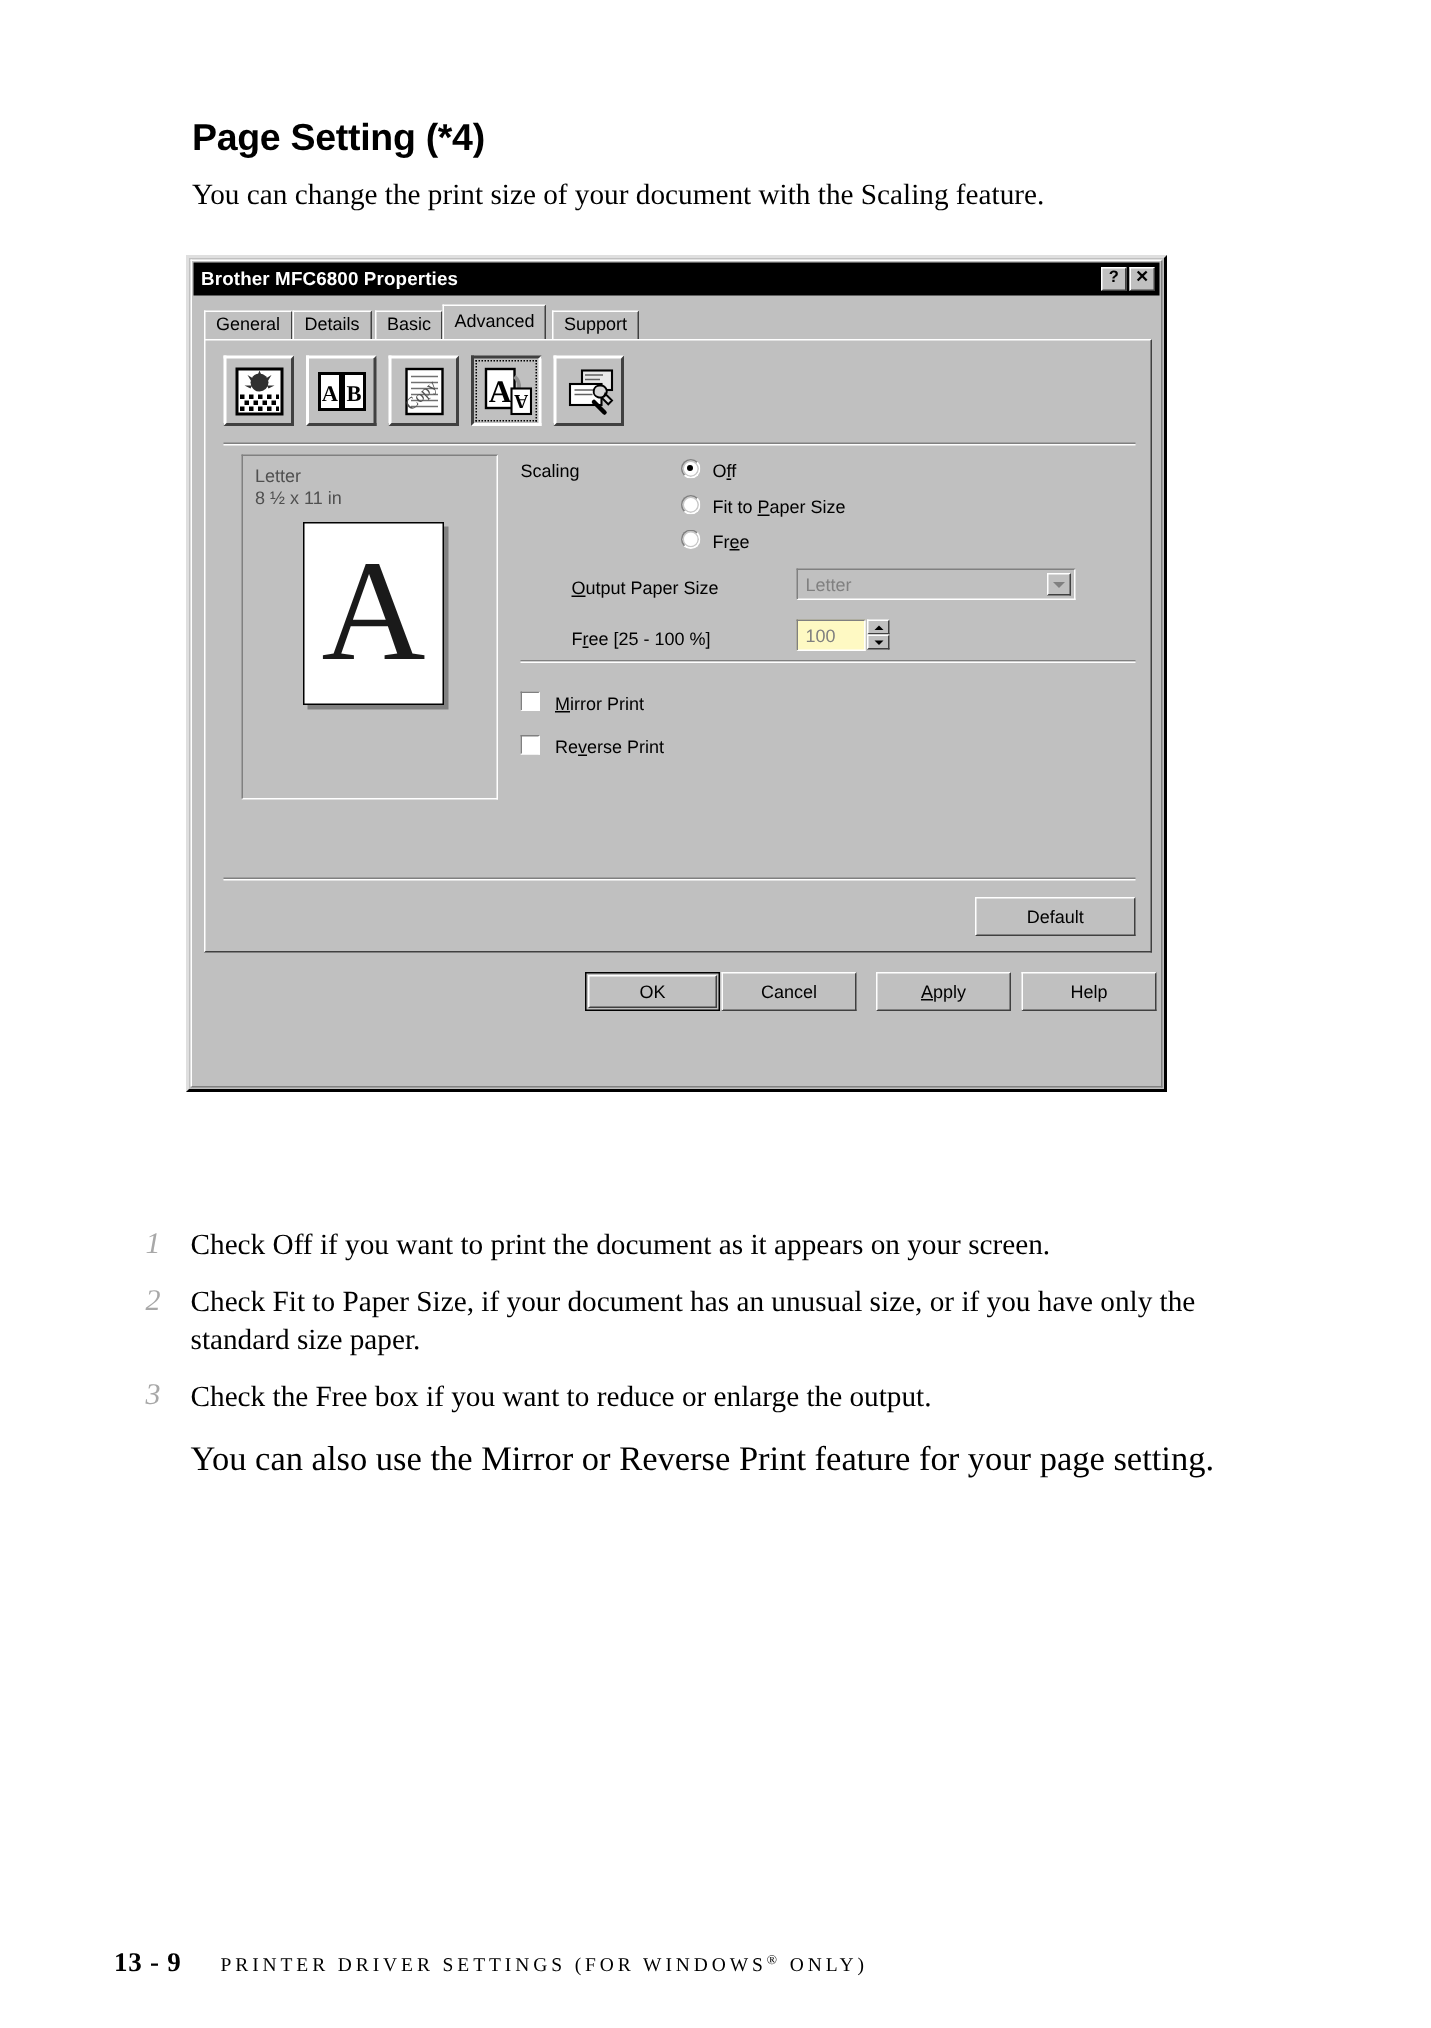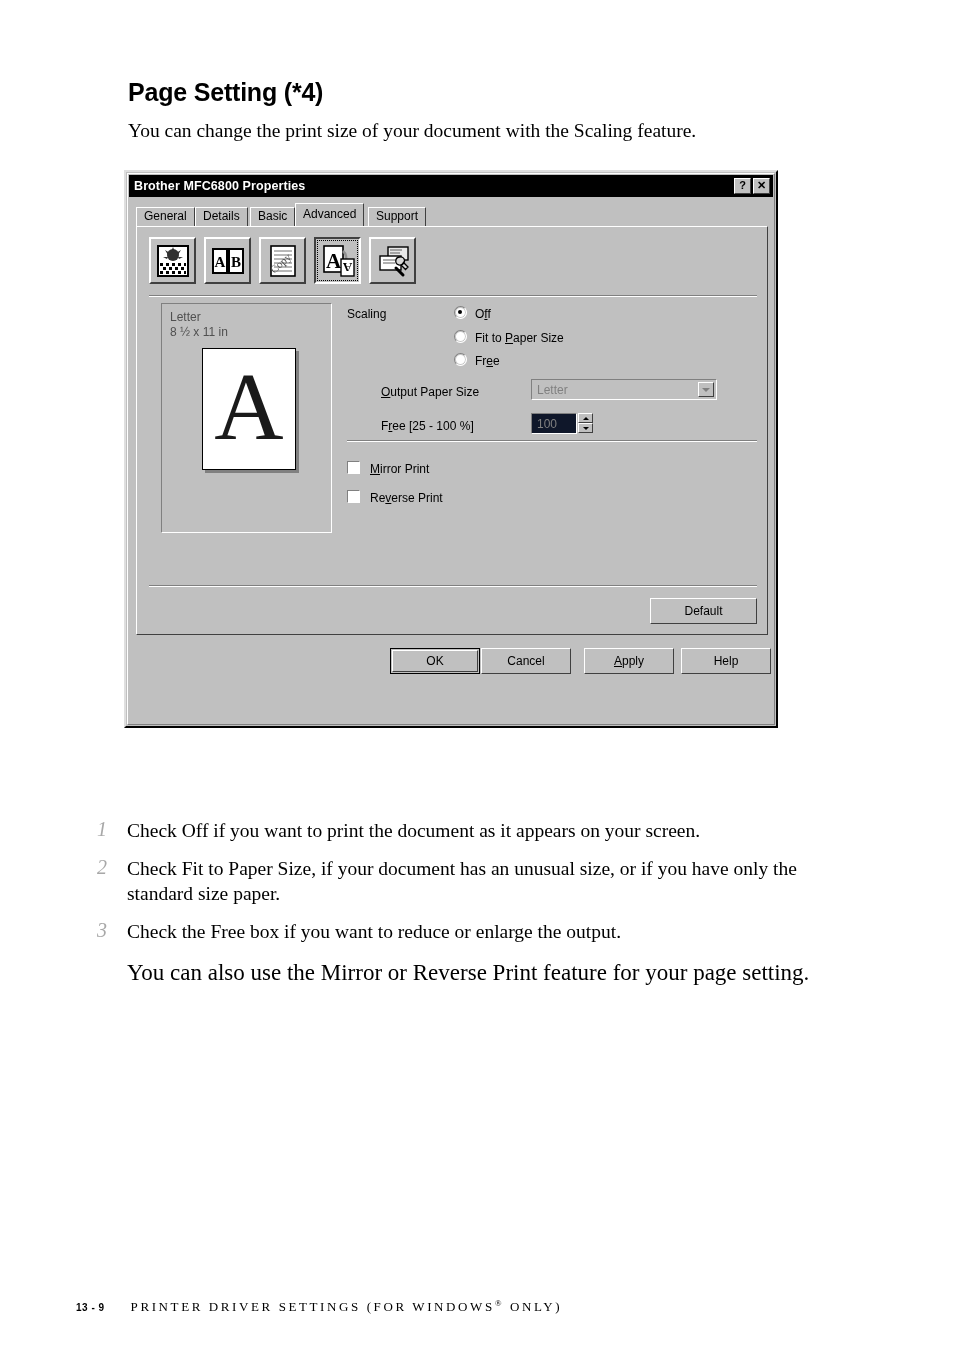--- a/index.html
+++ b/index.html
@@ -300,21 +300,21 @@
   .tri-down {
     width: 0; height: 0;
     border-left: 4px solid transparent;
     border-right: 4px solid transparent;
     border-top: 4px solid #808080;
   }
 
   .spin-field {
     position: absolute;
     width: 46px; height: 21px;
-    background: #0f172a;
+    background: #fef9c3;
     border-top: 1.5px solid #808080;
     border-left: 1.5px solid #808080;
     border-right: 1.5px solid #ffffff;
     border-bottom: 1.5px solid #ffffff;
     box-sizing: border-box;
   }
   .spin-val {
     position: absolute;
     left: 5px; top: 3px;
     font-family: "Liberation Sans", sans-serif;
@@ -396,23 +396,23 @@
 
   
   .footer {
     position: absolute;
     left: 76px;
     top: 1298px;
     display: flex;
     align-items: baseline;
   }
   .footer-page {
-    font-family: Liberation Sans, sans-serif;
+    font-family: Liberation Serif, serif;
     font-weight: bold;
-    font-size: 10px;
+    font-size: 18px;
     letter-spacing: 0.5px;
   }
   .footer-title {
     margin-left: 26px;
     font-family: "Liberation Serif", serif;
     font-size: 13px;
     letter-spacing: 2.6px;
   }
   .footer-title sup { font-size: 9px; }
 </style>

